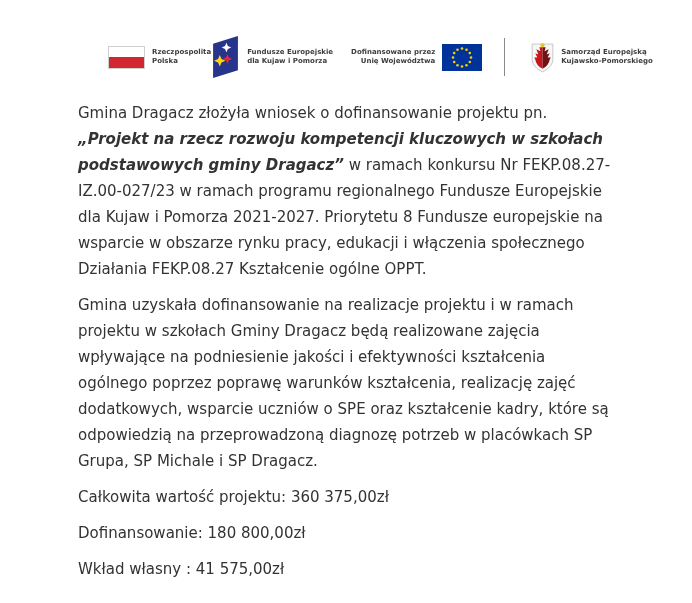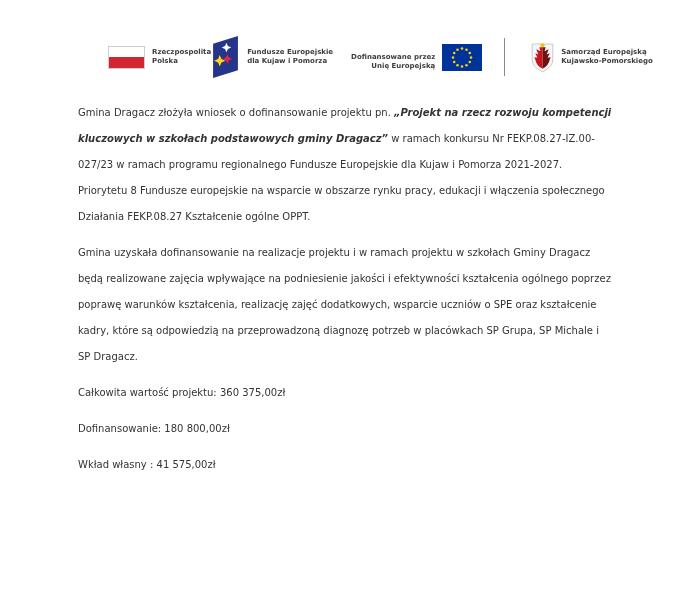--- a/index.html
+++ b/index.html
@@ -24,42 +24,42 @@
     flex-direction: column;
     font-size: 7px;
     font-weight: bold;
     color: #3e3e3e;
     line-height: 9px;
     margin-left: 7px;
     white-space: nowrap;
   }
   .logo-text.right { text-align: right; margin-left: 0; margin-right: 7px; }
   .li-pl { margin-left: 16px; }
-  .li-eu { margin-left: 18px; align-items: flex-end; }
+  .li-eu { margin-left: 18px; }
   .vdivider {
     width: 1px; height: 38px;
     background: #8a8a8a;
     margin-left: 22px;
   }
   .li-region { margin-left: 26px; }
 
   .pl-flag {
     width: 37px; height: 23px;
     border: 1px solid #cfcfcf;
     box-sizing: border-box;
     display: flex; flex-direction: column;
   }
   .pl-flag .white { flex: 1; background: #ffffff; }
   .pl-flag .red   { flex: 1; background: #D22630; }
 
   
   .content { padding: 0 78px; margin-top: 22px; }
   .content p {
     margin: 0 0 10px 0;
-    font-size: 10px;
+    font-size: 15px;
     line-height: 26px;
     color: #333333;
     text-align: left;
   }
   .bi { font-weight: bold; font-style: italic; }
 </style>
 </head>
 <body>
 
 <div class="page">
@@ -86,21 +86,21 @@
       </svg>
       <div class="logo-text">
         <span>Fundusze Europejskie</span>
         <span>dla Kujaw i Pomorza</span>
       </div>
     </div>
 
     <div class="logo-item li-eu">
       <div class="logo-text right">
         <span>Dofinansowane przez</span>
-        <span>Unię Europejską</span>
+        <span>Unię Województwa</span>
       </div>
       <svg width="40" height="27" viewBox="0 0 40 27">
         <rect x="0" y="0" width="40" height="27" fill="#003399"></rect>
         <circle cx="20" cy="4.5" r="1.3" fill="#FFCC00"></circle>
         <circle cx="24.5" cy="5.7" r="1.3" fill="#FFCC00"></circle>
         <circle cx="27.8" cy="9" r="1.3" fill="#FFCC00"></circle>
         <circle cx="29" cy="13.5" r="1.3" fill="#FFCC00"></circle>
         <circle cx="27.8" cy="18" r="1.3" fill="#FFCC00"></circle>
         <circle cx="24.5" cy="21.3" r="1.3" fill="#FFCC00"></circle>
         <circle cx="20" cy="22.5" r="1.3" fill="#FFCC00"></circle>

